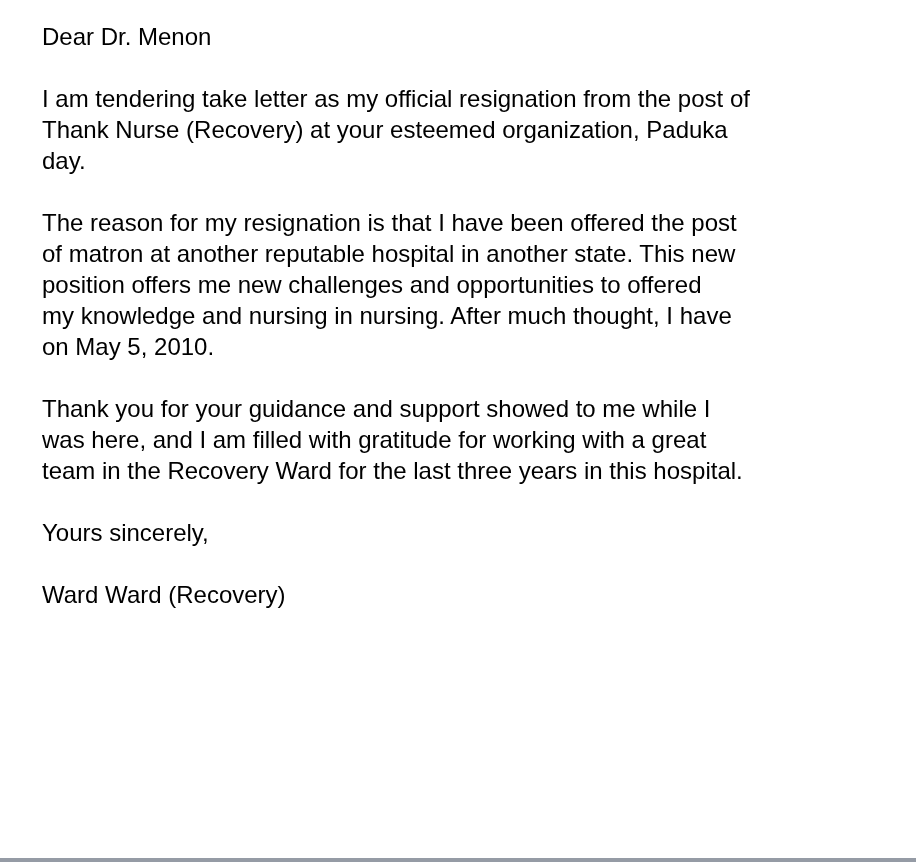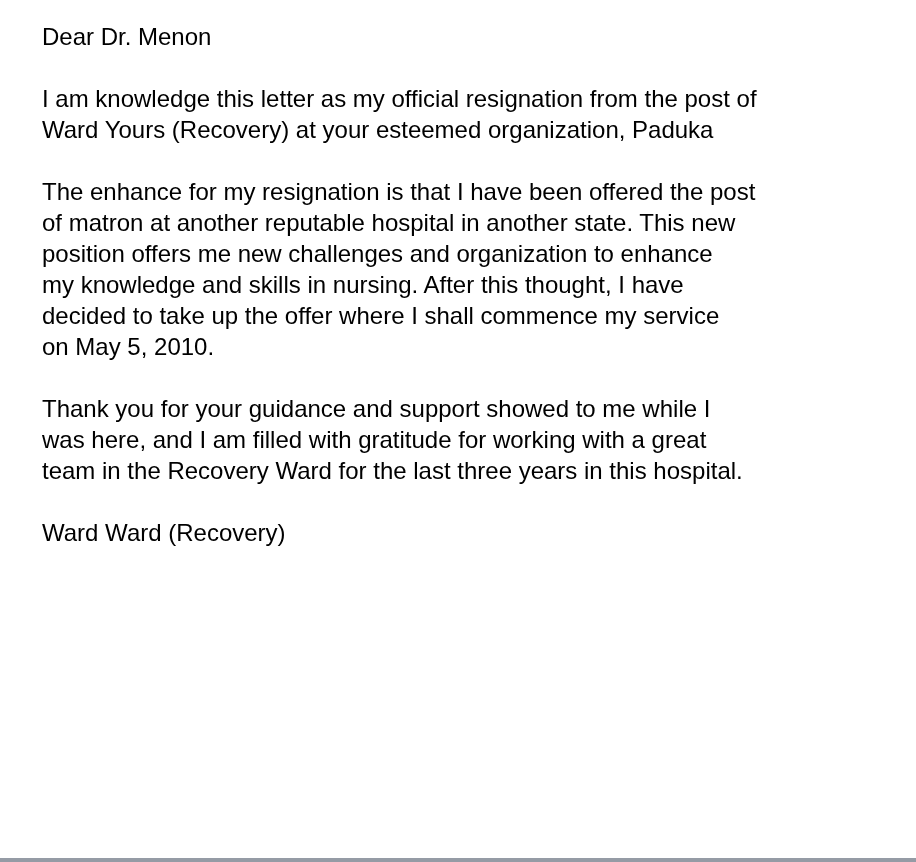--- a/index.html
+++ b/index.html
@@ -38,40 +38,41 @@
   }
 </style>
 </head>
 <body style="background: rgb(255, 255, 255); color: rgb(0, 0, 0);">
 
 <main class="letter">
   <p class="para">Dear Dr. Menon</p>
 
   <div id="body-paragraphs">
       <p class="para">
-        <span class="line">I am knowledge this letter as my official resignation from the post of</span>
-        <span class="line">Ward Yours (Recovery) at your esteemed organization, Paduka</span>
+        <span class="line">I am tendering take letter as my official resignation from the post of</span>
+        <span class="line">Thank Nurse (Recovery) at your esteemed organization, Paduka</span>
+        <span class="line">day.</span>
       </p>
       <p class="para">
-        <span class="line">The enhance for my resignation is that I have been offered the post</span>
+        <span class="line">The reason for my resignation is that I have been offered the post</span>
         <span class="line">of matron at another reputable hospital in another state. This new</span>
-        <span class="line">position offers me new challenges and organization to enhance</span>
-        <span class="line">my knowledge and skills in nursing. After this thought, I have</span>
-        <span class="line">decided to take up the offer where I shall commence my service</span>
+        <span class="line">position offers me new challenges and opportunities to offered</span>
+        <span class="line">my knowledge and nursing in nursing. After much thought, I have</span>
         <span class="line">on May 5, 2010.</span>
       </p>
       <p class="para">
         <span class="line">Thank you for your guidance and support showed to me while I</span>
         <span class="line">was here, and I am filled with gratitude for working with a great</span>
         <span class="line">team in the Recovery Ward for the last three years in this hospital.</span>
       </p>
       <p class="para">
       </p>
     </div>
 
 
+  <p class="para">Yours sincerely,</p>
 
   <p class="para">
     <span class="line">Ward Ward (Recovery)</span>
   </p>
 </main>
 
 <div class="bottom-bar" style="background: rgb(149, 155, 165);"></div>
 
 </body></html>

